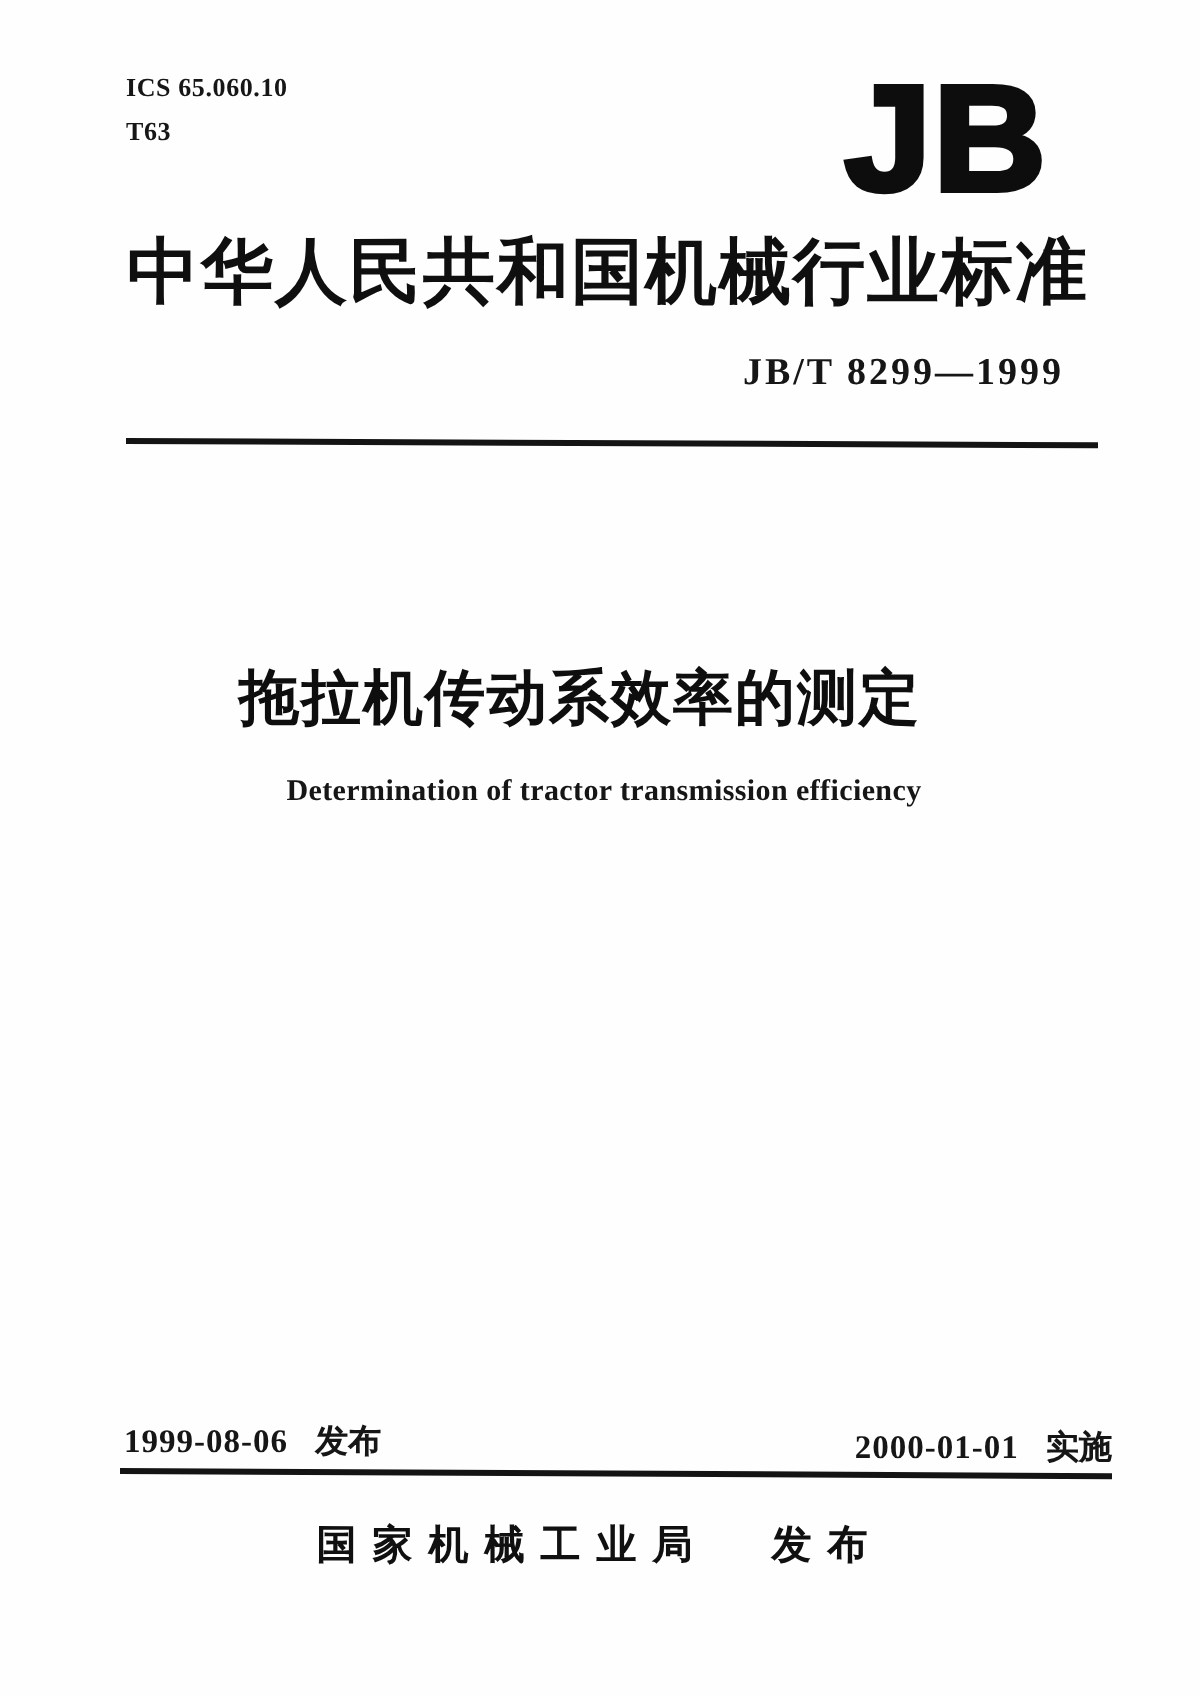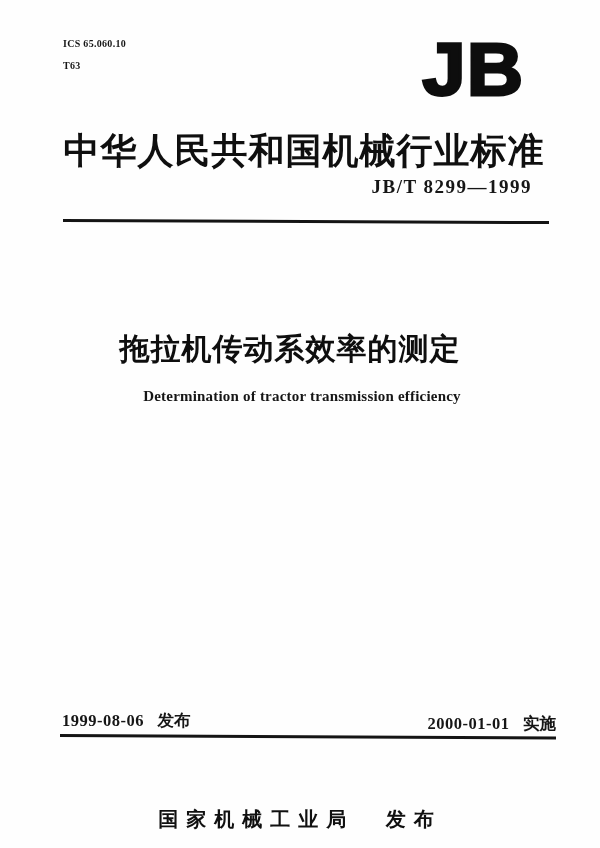--- a/index.html
+++ b/index.html
@@ -15,40 +15,40 @@
     overflow: hidden;
     color: #161616;
     font-family: "Liberation Sans", "DejaVu Sans", sans-serif;
   }
   .topcodes {
     position: absolute;
     left: 63px;
     top: 33px;
     font-family: "Liberation Serif", "DejaVu Serif", serif;
     font-weight: bold;
-    font-size: 10px;
+    font-size: 13px;
     line-height: 22px;
     letter-spacing: 0.3px;
   }
   .jb-logo {
     position: absolute;
     top: 30px;
     right: 76px;
     font-family: "Liberation Sans", "DejaVu Sans", sans-serif;
     font-weight: bold;
     font-size: 78px;
     line-height: 78px;
     letter-spacing: 1px;
     color: #0d0d0d;
     -webkit-text-stroke: 3px #0d0d0d;
     transform: scaleY(0.96);
   }
   .header-title {
     position: absolute;
-    top: 127px;
+    top: 112px;
     left: 58px;
     width: 492px;
     text-align: center;
     font-weight: bold;
     font-size: 36px;
     letter-spacing: 1px;
     white-space: nowrap;
     color: #0f0f0f;
   }
   .std-number {
@@ -132,21 +132,20 @@
     position: absolute;
     top: 759px;
     left: 0;
     width: 600px;
     text-align: center;
     font-weight: bold;
     font-size: 20px;
     letter-spacing: 8px;
     white-space: nowrap;
     color: #101010;
-    margin-top: 47px;
   }
   .publisher .pub-action {
     margin-left: 18px;
   }
 </style>
 </head>
 <body>
 
 <div class="page">
 

